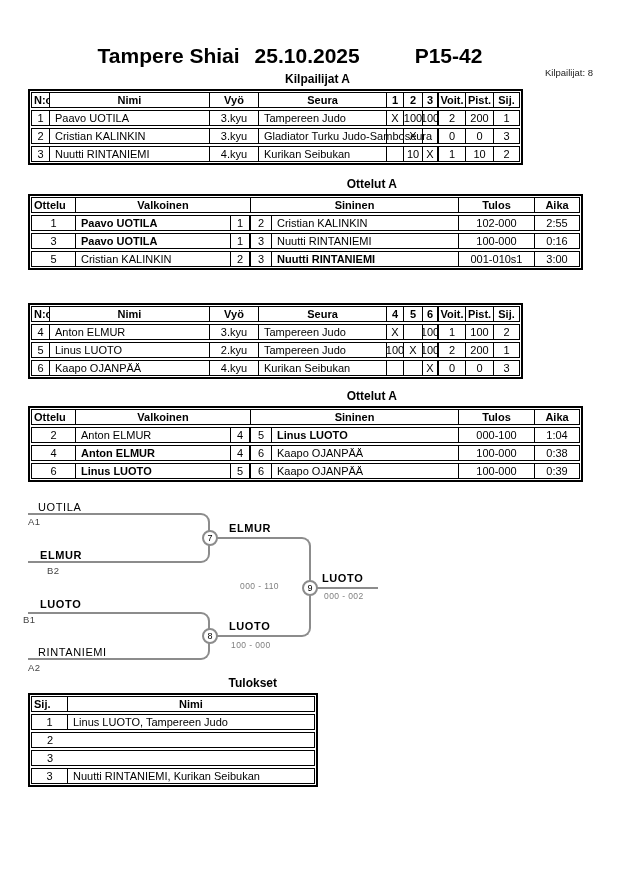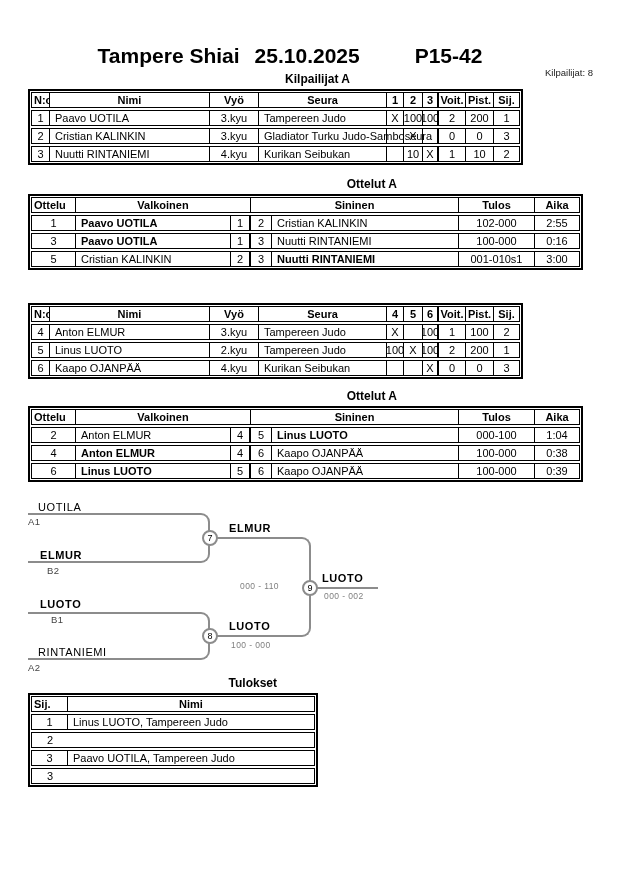--- a/index.html
+++ b/index.html
@@ -245,21 +245,21 @@
     <div class="abs brk pair" style="left:28px;top:612px;width:182px;height:48px;"></div>
     <div class="abs brk conn-top" style="left:217px;top:537px;width:94px;height:51px;"></div>
     <div class="abs brk conn-bot" style="left:217px;top:588px;width:94px;height:49px;"></div>
     <div class="abs brk hline" style="left:317px;top:587px;width:61px;height:0;"></div>
 
     <div class="abs bname" style="left:38px;top:501px;">UOTILA</div>
     <div class="abs seed" style="left:28px;top:516px;">A1</div>
     <div class="abs bname b" style="left:40px;top:549px;">ELMUR</div>
     <div class="abs seed" style="left:39px;top:565px;padding-left:8px;">B2</div>
     <div class="abs bname b" style="left:40px;top:598px;">LUOTO</div>
-    <div class="abs seed" style="left:40px;top:614px;padding-left:11px;">B1</div>
+    <div class="abs seed" style="left:12px;top:614px;padding-left:11px;">B1</div>
     <div class="abs bname" style="left:38px;top:646px;">RINTANIEMI</div>
     <div class="abs seed" style="left:28px;top:662px;">A2</div>
 
     <div class="abs node" style="left:202px;top:530px;">7</div>
     <div class="abs node" style="left:202px;top:628px;">8</div>
     <div class="abs node" style="left:302px;top:580px;">9</div>
 
     <div class="abs bname b" style="left:229px;top:522px;">ELMUR</div>
     <div class="abs score" style="left:240px;top:541px;margin-top:40px;">000 - 110</div>
     <div class="abs bname b" style="left:229px;top:620px;">LUOTO</div>
@@ -276,20 +276,20 @@
     </div>
     <div class="trow grid-res">
       <div class="cell">1</div>
       <div class="cell left">Linus LUOTO, Tampereen Judo</div>
     </div>
     <div class="trow grid-res">
       <div class="cell">2</div>
     </div>
     <div class="trow grid-res">
       <div class="cell">3</div>
-      <div class="cell left">Paavo UOTILA, Tampereen Judo</div>
-    </div>
-    <div class="trow grid-res">
-      <div class="cell">3</div>
+    </div>
+    <div class="trow grid-res">
+      <div class="cell">3</div>
+      <div class="cell left">Nuutti RINTANIEMI, Kurikan Seibukan</div>
     </div>
   </div>
 
 </div>
 
 </body></html>

